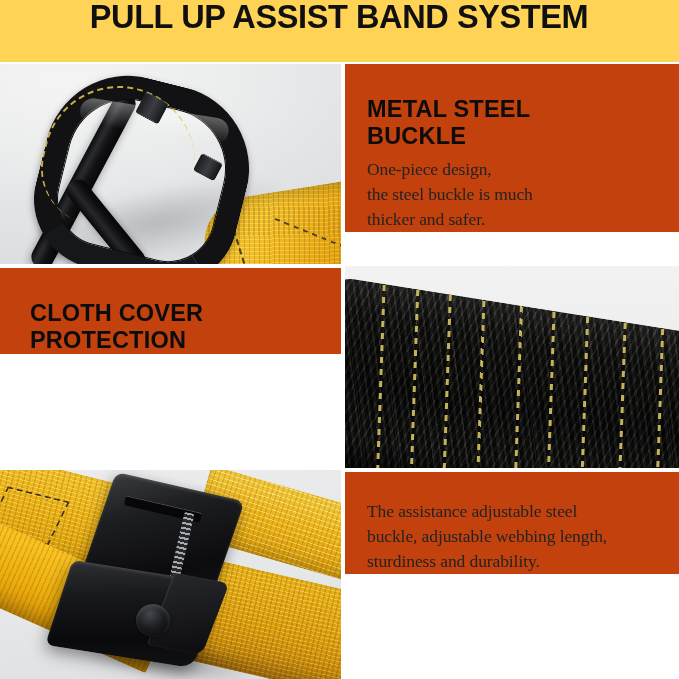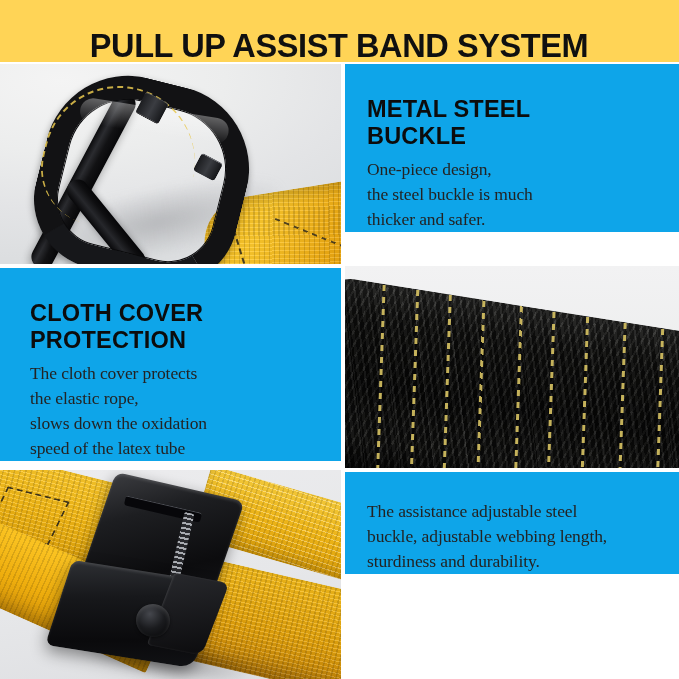--- a/index.html
+++ b/index.html
@@ -22,21 +22,21 @@
   }
 
   
   .header-bar {
     position: absolute;
     left: 0; top: 0;
     width: 679px;
     height: 62px;
     background: #ffd456;
     display: flex;
-    align-items: flex-end;
+    align-items: flex-start;
     justify-content: center;
   }
   .header-title {
     font-family: "Liberation Sans", sans-serif;
     font-weight: bold;
     font-size: 33px;
     letter-spacing: -0.4px;
     color: #101010;
     line-height: 1;
     transform: scaleX(0.985);
@@ -50,21 +50,21 @@
   }
   .cell-tl { left: 0;   top: 64px;  width: 341px; height: 200px; }
   .cell-tr { left: 345px; top: 64px;  width: 334px; height: 200px; }
   .cell-ml { left: 0;   top: 268px; width: 341px; height: 200px; }
   .cell-mr { left: 345px; top: 266px; width: 334px; height: 202px; }
   .cell-bl { left: 0;   top: 470px; width: 341px; height: 209px; }
   .cell-br { left: 345px; top: 472px; width: 334px; height: 207px; }
 
   
   .text-panel {
-    background: #0ea5e9;
+    background: #c2410c;
     box-sizing: border-box;
   }
   .panel-heading {
     font-family: "Liberation Sans", sans-serif;
     font-weight: bold;
     font-size: 23.5px;
     line-height: 27px;
     letter-spacing: 0.2px;
     color: #0c0c0c;
     margin: 0 0 7px 0;
@@ -423,24 +423,20 @@
       <p class="panel-body">One-piece design,
 the steel buckle is much
 thicker and safer.</p>
     </div>
   </div>
 
   <div class="cell cell-ml">
     <div class="text-panel">
       <h2 class="panel-heading">CLOTH COVER
 PROTECTION</h2>
-      <p class="panel-body">The cloth cover protects
-the elastic rope,
-slows down the oxidation
-speed of the latex tube</p>
     </div>
   </div>
 
   <div class="cell cell-mr">
     <div class="photo photo-braid">
       <div class="braid-body"></div>
       <div class="braid-ribs"></div>
       <div class="braid-threads">
         <i style="left:16%"></i>
           <i style="left:24%"></i>

